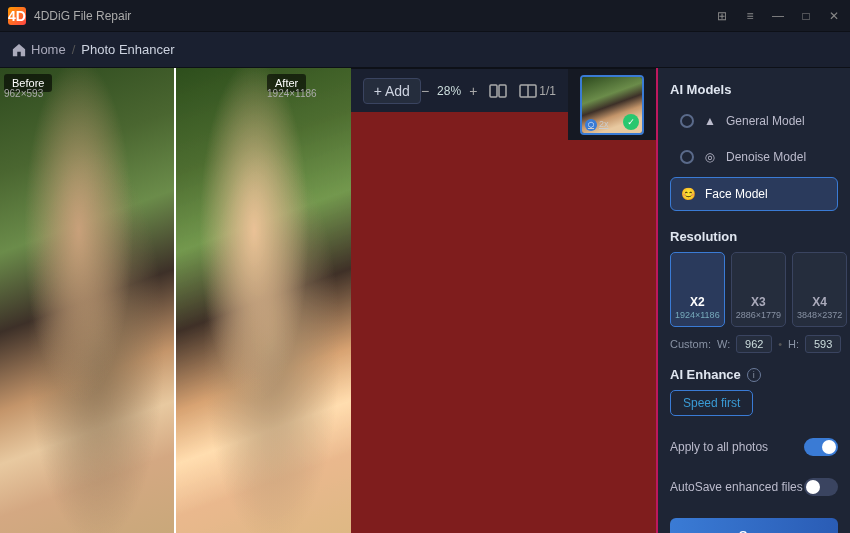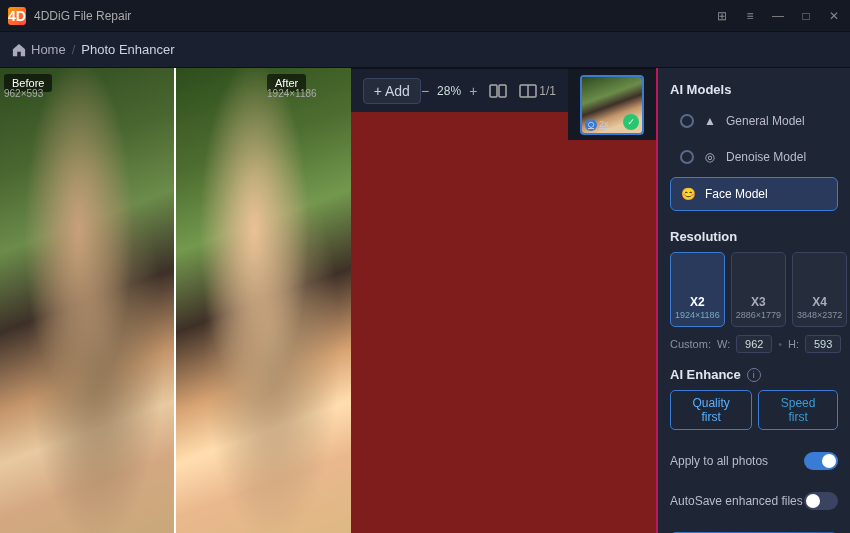--- a/index.html
+++ b/index.html
@@ -618,21 +618,20 @@
         <input class="custom-res-field" value="593" readonly="" style="">
       </div>
     </div>
 
     <div class="section">
       <div class="ai-enhance-header">
         <span class="section-title" style="margin-bottom:0">AI Enhance</span>
         <div class="info-icon">i</div>
       </div>
       <div class="enhance-options">
-        <button class="enhance-btn active">Quality first</button>
         <button class="enhance-btn">Speed first</button>
       </div>
     </div>
 
     <div class="toggle-row">
       <span>Apply to all photos</span>
       <div class="toggle on">
         <div class="toggle-knob"></div>
       </div>
     </div>

